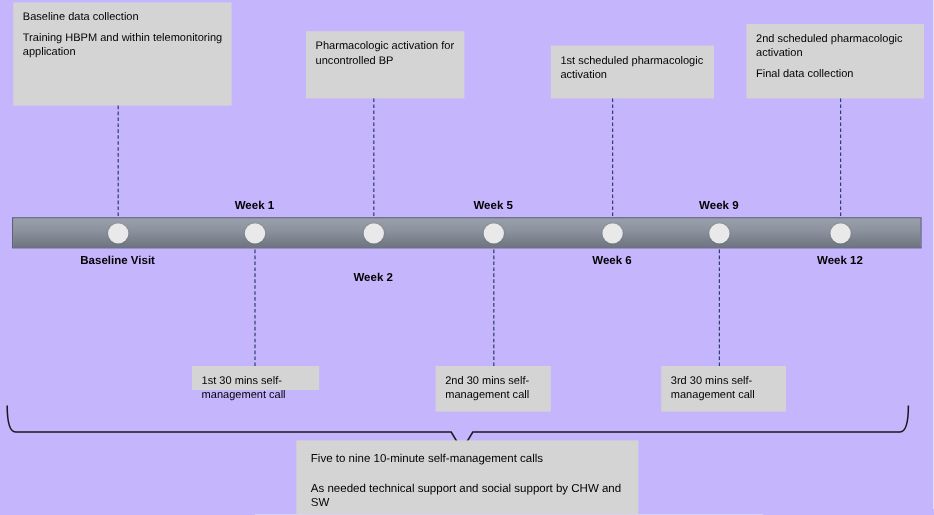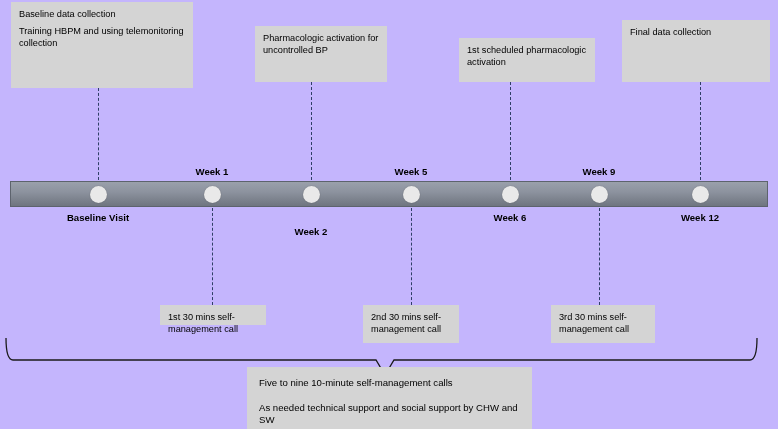--- a/index.html
+++ b/index.html
@@ -103,32 +103,33 @@
   }
 </style>
 </head>
 <body>
 
 <div id="canvas">
 
   <div id="top-notes">
       <div class="note-box" style="left: 11px; top: 2px; width: 182px; height: 86px;">
         <p>Baseline data collection</p>
-        <p>Training HBPM and using telemonitoring collection</p>
+        <p>Training HBPM and within telemonitoring application</p>
       </div>
       <div class="connector" style="left: 98px; top: 88px; height: 92px;"></div>
       <div class="note-box" style="left: 255px; top: 26px; width: 132px; height: 56px;">
         <p>Pharmacologic activation for uncontrolled BP</p>
       </div>
       <div class="connector" style="left: 311px; top: 82px; height: 98px;"></div>
       <div class="note-box" style="left: 459px; top: 38px; width: 136px; height: 44px;">
         <p>1st scheduled pharmacologic activation</p>
       </div>
       <div class="connector" style="left: 510px; top: 82px; height: 98px;"></div>
       <div class="note-box" style="left: 622px; top: 20px; width: 148px; height: 62px;">
+        <p>2nd scheduled pharmacologic activation</p>
         <p>Final data collection</p>
       </div>
       <div class="connector" style="left: 700px; top: 82px; height: 98px;"></div>
     </div>
 
   <div id="timeline-bar"></div>
   <div id="markers">
       <div class="marker-dot" style="left: 98px;"></div>
       <div class="marker-dot" style="left: 212px;"></div>
       <div class="marker-dot" style="left: 311px;"></div>

